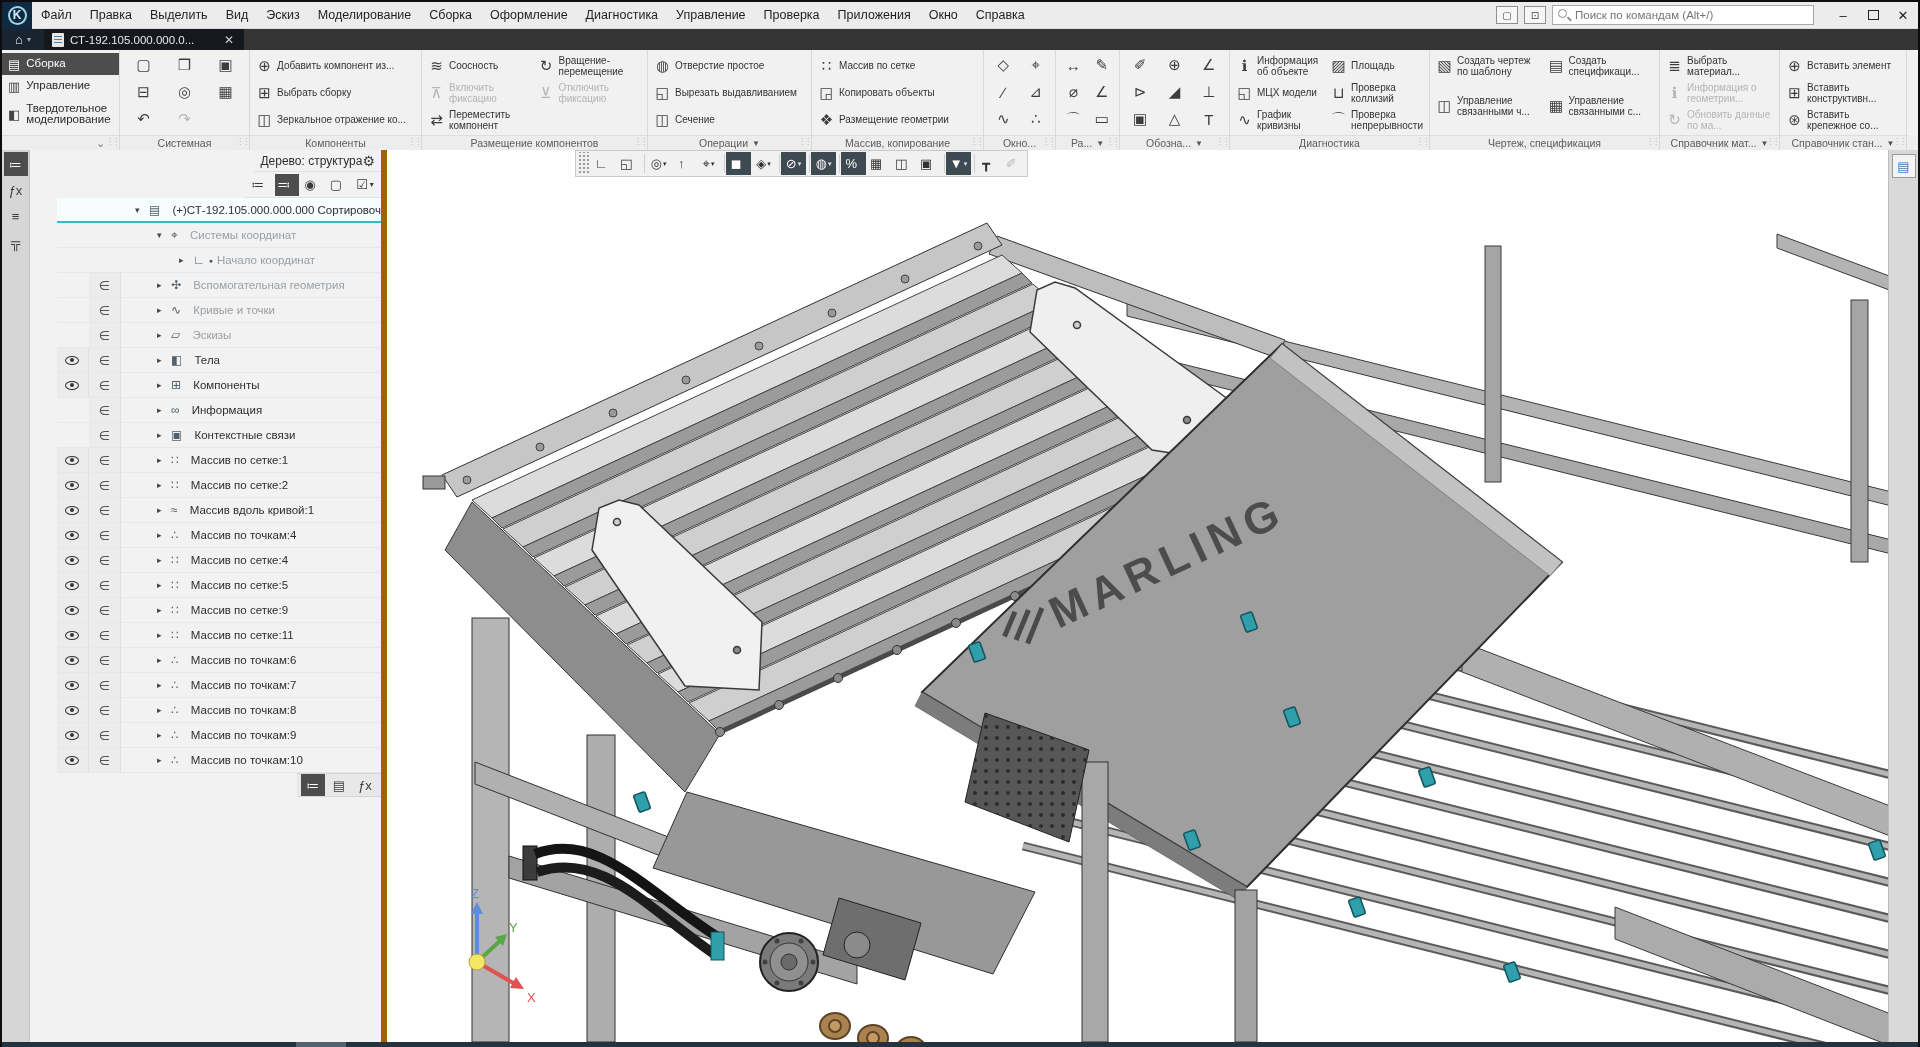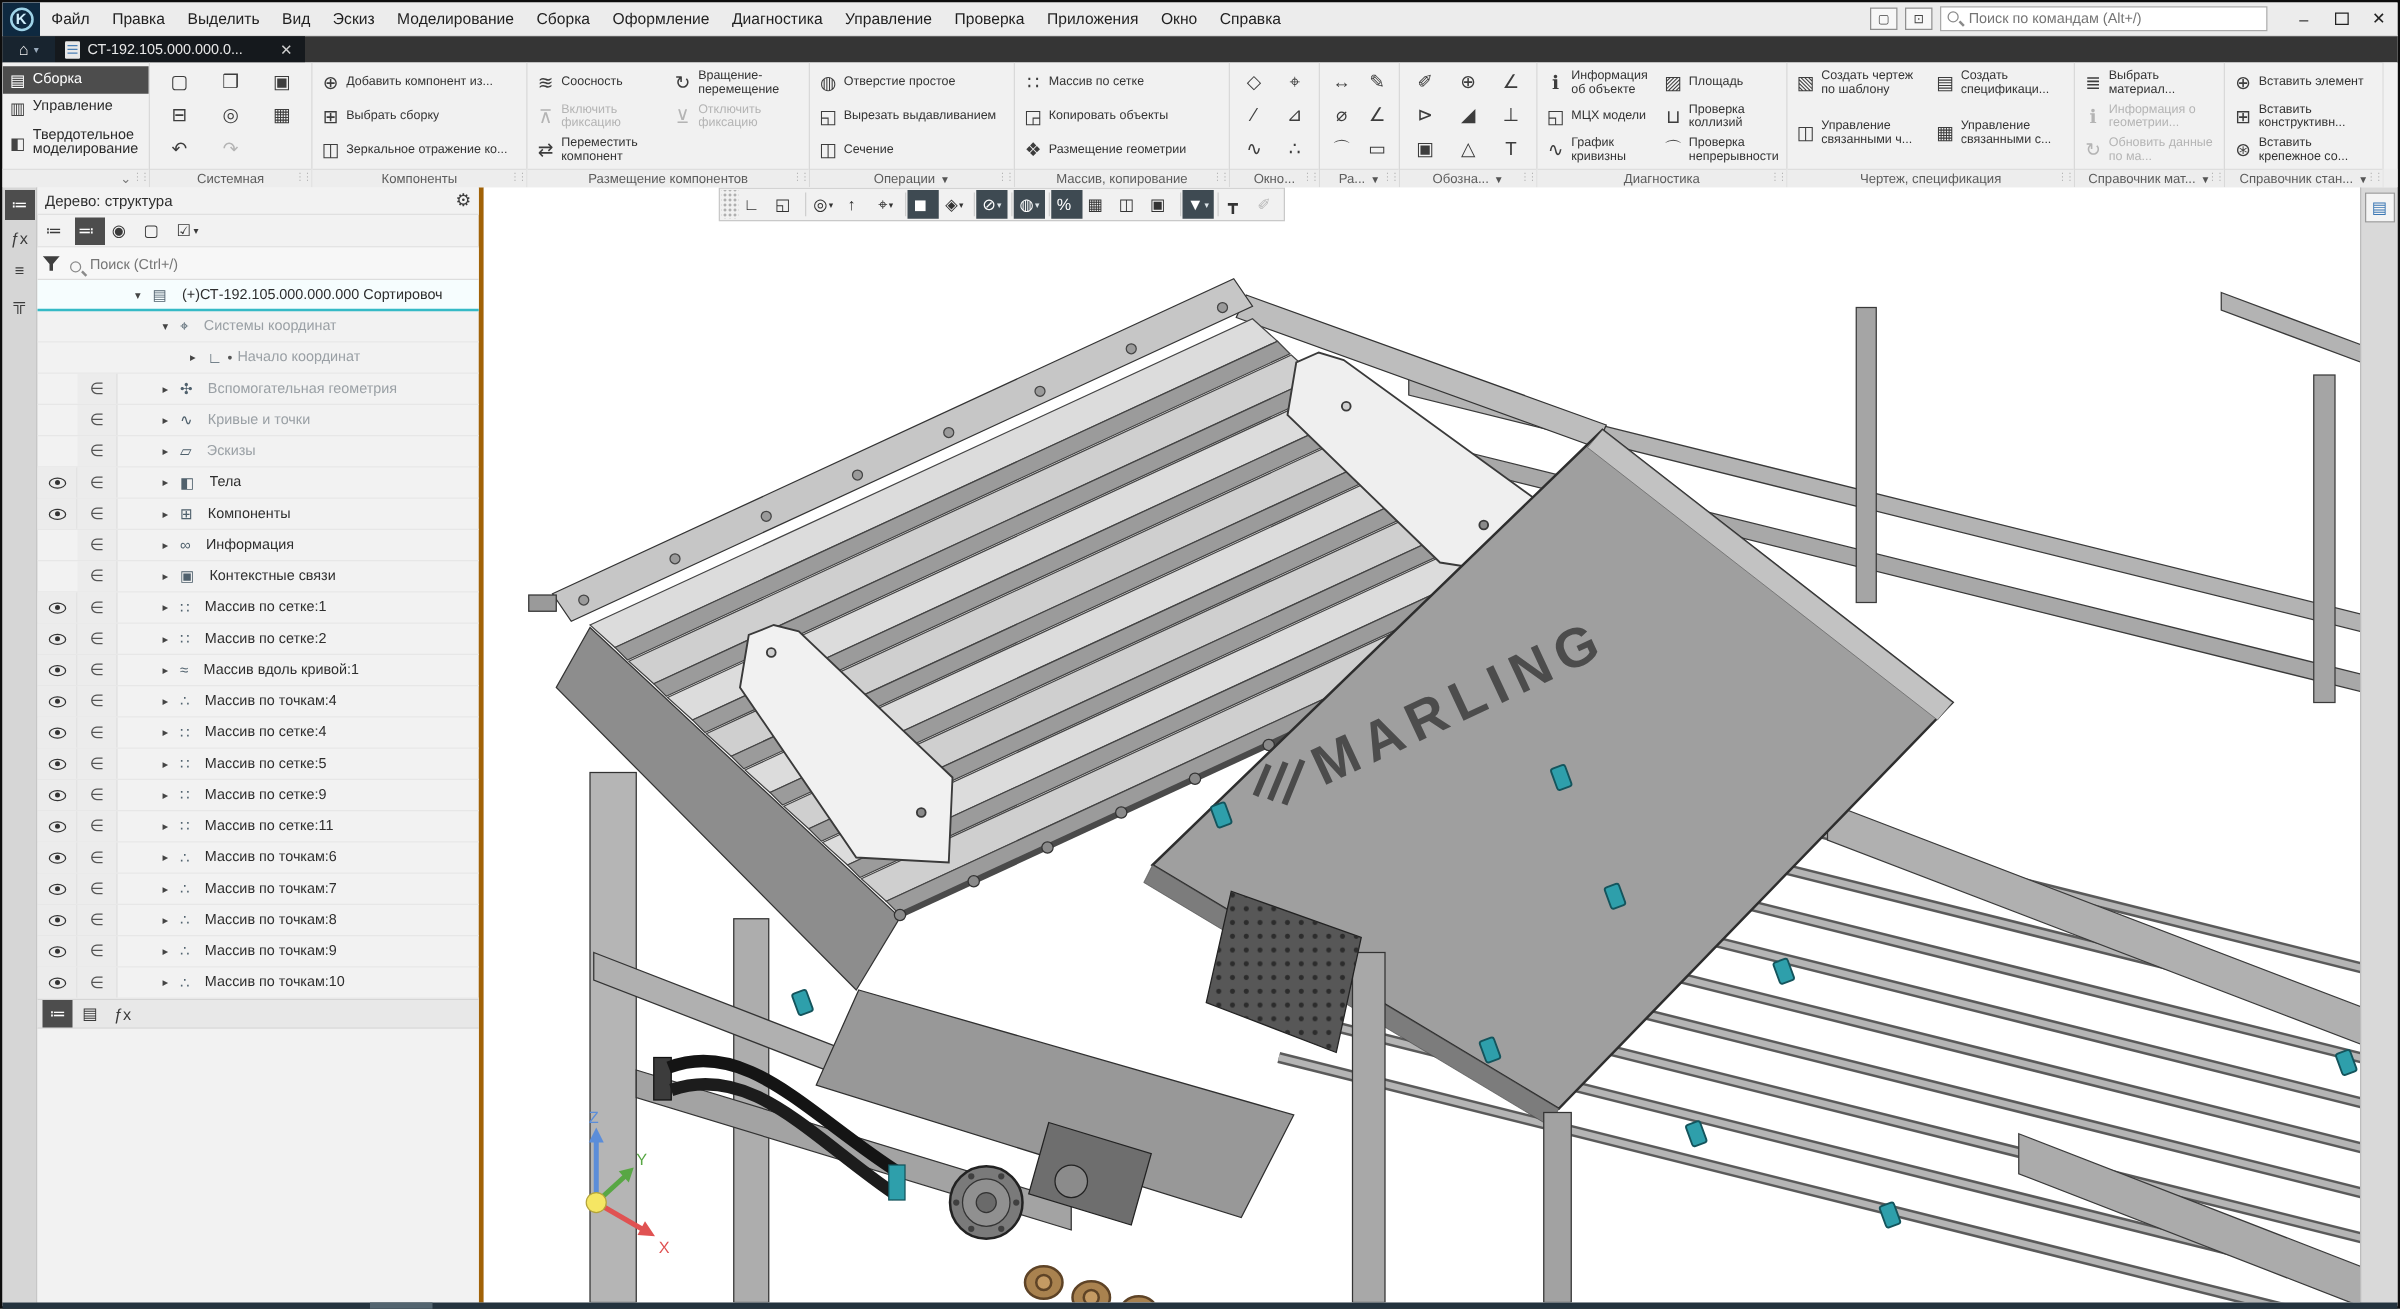--- a/index.html
+++ b/index.html
@@ -70,21 +70,21 @@
   #ribbonfill .rlabel{margin-top:85px;border:none;background:#ededed}
   #ribbonfill .rlabel::after{content:""}
 
   
   #main{position:absolute;left:0;top:148px;width:100%;height:892px;display:flex;}
   
   #lstrip{width:28px;background:#d6d6d6;border-right:1px solid #c2c2c2;display:flex;flex-direction:column;align-items:center;padding-top:2px;gap:2px;}
   .stripbtn{width:24px;height:24px;display:flex;align-items:center;justify-content:center;font-size:13px;color:#3c3c3c;font-style:normal;}
   .stripbtn.active{background:#4d4d4d;color:#fff}
   
-  #treepanel{width:357px;background:#f2f2f2;border-right:4px solid #a16207;display:flex;flex-direction:column;}
+  #treepanel{width:357px;background:#f2f2f2;border-right:6px solid #a16207;display:flex;flex-direction:column;align-items:flex-end;}
   #treehdr{height:22px;display:flex;align-items:center;padding:0 6px;font-size:12px;color:#2e2e2e;background:#f2f2f2;border-bottom:1px solid #e0e0e0;}
   #treehdr .gear{margin-left:auto;font-size:14px;color:#3b3b3b}
   #treetools{height:26px;display:flex;align-items:center;gap:2px;padding:0 4px;border-bottom:1px solid #e0e0e0;}
   .ttbtn{width:24px;height:22px;display:flex;align-items:center;justify-content:center;font-size:13px;color:#3a3a3a;}
   .ttbtn.active{background:#4d4d4d;color:#fff}
   .ttbtn .arr{font-size:8px;margin-left:2px}
   #treesearch{height:26px;display:flex;align-items:center;border-bottom:1px solid #ddd;background:#f7f7f7;padding:0 4px;gap:6px;}
   .funnel{width:14px;height:12px;background:#3f3f3f;clip-path:polygon(0 0,100% 0,60% 55%,60% 100%,40% 100%,40% 55%);}
   #treesearch input{flex:1;border:none;background:transparent;font-size:11.5px;color:#444;outline:none;padding-left:18px;}
   #treerows{flex:none;}
@@ -560,27 +560,20 @@
           </span>
           <span class="ttbtn">
           <span>▢</span>
           <span class="arr" style="visibility: hidden;">▾</span>
           </span>
           <span class="ttbtn">
           <span>☑</span>
           <span class="arr">▾</span>
           </span>
         </div>
-      <div id="treesearch">
-        <i class="funnel"></i>
-        <span class="magwrap" style="flex:1;position:relative">
-          <i class="mag" style="left:2px;top:7px"></i>
-          <input style="width: 100%; border: none; background: transparent; outline: none; font-size: 11.5px; padding-left: 18px;" placeholder="Поиск (Ctrl+/)">
-        </span>
-      </div>
       <div id="treerows">
 
       <div class="trow selected">
             <span class="cell" style="visibility: hidden;">
               <i class="eyei"></i>
             </span>
             <span class="cell mem" style="visibility: hidden;">∈</span>
             <span class="tcontent" style="--ind: 0;">
               <span class="caret">▾</span>
               <span class="ticon">▤</span>

